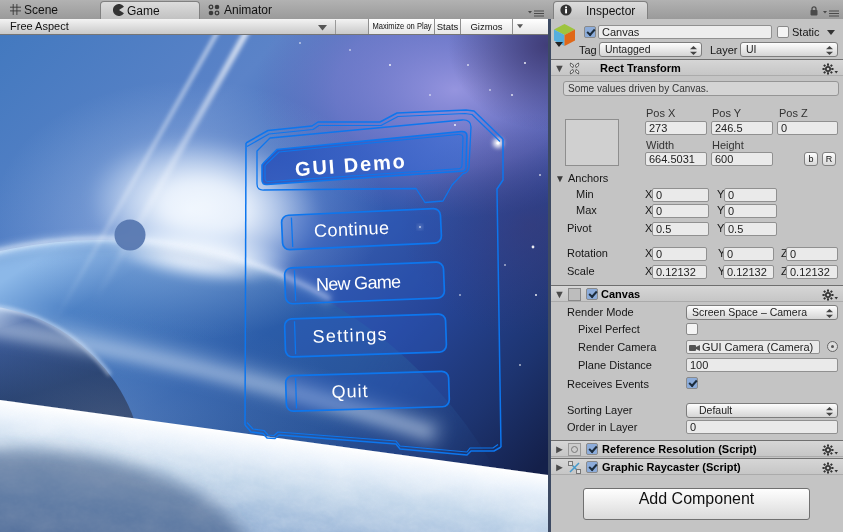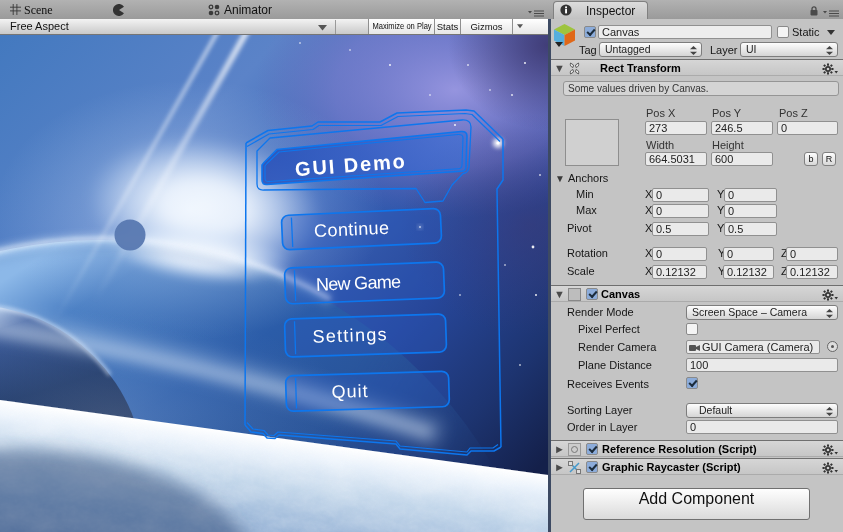--- a/index.html
+++ b/index.html
@@ -55,21 +55,22 @@
   .chk.on:after { content:""; position:absolute; left:2px; top:2px; width:6px; height:3px;
     border-left:2px solid #1c2c3c; border-bottom:2px solid #1c2c3c;
     transform:rotate(-48deg); }
   .lab { position:absolute; font-size:11px; color:#161616; white-space:nowrap; }
   .tri { font-size:11px; color:#4a4a4a; }
 </style>
 </head>
 <body>
 
 <div class="abs" id="ltabs">
-  <div class="tab" style="left:2px;font-family:Liberation Serif, serif;">Scene</div>
+  <div class="tab" style="left:2px;">Scene</div>
+  <div class="tab active" style="left:100px; width:100px; padding-left:26px;">Game</div>
   <div class="tab" style="left:202px;">Animator</div>
 
   <svg class="abs" style="left:10px; top:4px;" width="11" height="11" viewBox="0 0 12 12">
     <g stroke="#3a3a3a" stroke-width="1">
         <path d="M3.5,0 V12 M7.5,0 V12 M0,3.5 H12 M0,7.5 H12"></path>
       </g>
   </svg>
 
   <svg class="abs" style="left:113px; top:4px;" width="12" height="12" viewBox="0 0 12 12">
     <path d="M6,6 L11,2.8 A6,6 0 1 0 11,9.2 Z" fill="#333"></path>

